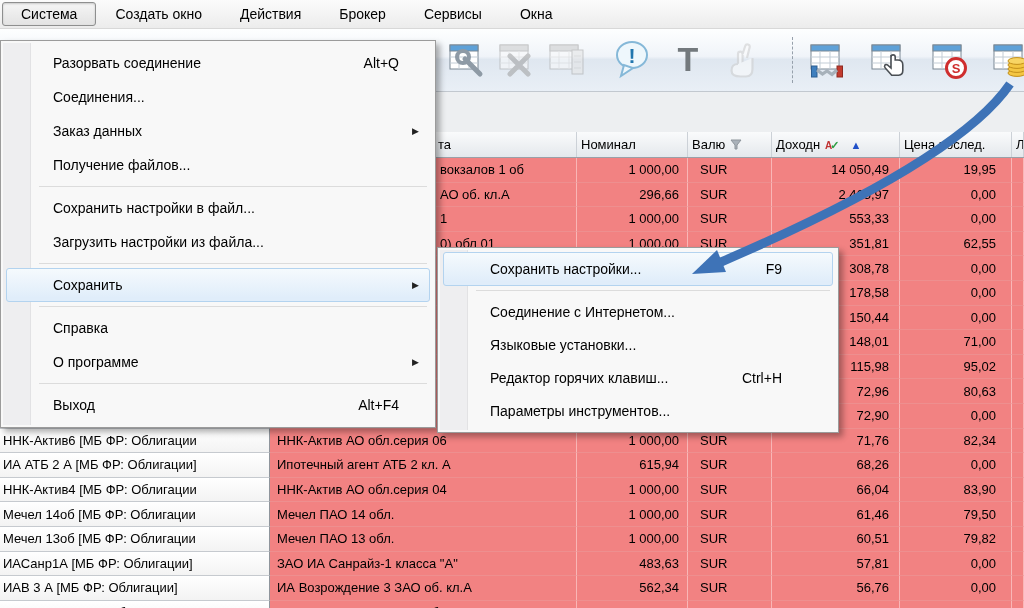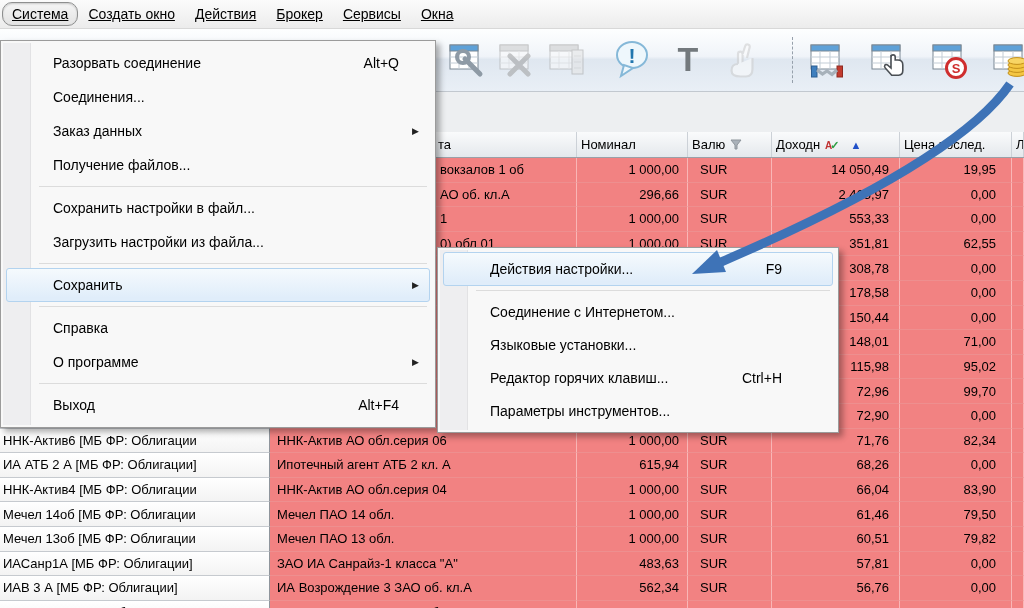--- a/index.html
+++ b/index.html
@@ -3,21 +3,21 @@
 <meta charset="utf-8">
 <style>
   html,body{margin:0;padding:0;}
   #screen{position:relative;width:1024px;height:608px;overflow:hidden;background:#eef0f2;
     font-family:"Liberation Sans",sans-serif;color:#000;-webkit-font-smoothing:antialiased;}
 
   
   .menubar{position:absolute;top:0;left:0;right:0;height:28px;z-index:3;
     background:linear-gradient(#fbfbfb,#ececec);border-bottom:1px solid #d8d8d8;
     display:flex;align-items:center;padding-left:2px;font-size:14px;}
-  .menubar-item{padding:3px 9px;border:1px solid transparent;border-radius:10px;white-space:nowrap;text-decoration:underline;}
+  .menubar-item{padding:3px 18px;border:1px solid transparent;border-radius:3px;white-space:nowrap;}
   .menubar-item.pressed{border-color:#8e8f8f;background:linear-gradient(#f5f5f5,#e3e3e3);
     box-shadow:inset 0 1px 2px rgba(0,0,0,.18);}
 
   
   .toolbar{position:absolute;top:28px;left:0;right:0;height:63px;z-index:2;
     background:linear-gradient(#feffff 0%,#f0f4f9 45%,#dfe7f0 50%,#e9eff6 100%);
     border-bottom:1px solid #c2c8cf;display:flex;align-items:center;padding-left:444px;}
   .tb-group{display:flex;align-items:center;}
   .tb-group.g1{gap:4px;} .tb-group.g2{gap:9px;} .tb-group.g3{gap:15px;}
   .tb-btn{width:46px;height:50px;display:flex;align-items:center;justify-content:center;}
@@ -185,21 +185,21 @@
           <div class="td pink num c-yld">115,98</div>
           <div class="td pink num c-prc">95,02</div>
           <div class="td pink"></div>
         </div>
         <div class="trow">
           <div class="td code"></div>
           <div class="td pink name"></div>
           <div class="td pink num c-nom"></div>
           <div class="td pink cur"></div>
           <div class="td pink num c-yld">72,96</div>
-          <div class="td pink num c-prc">99,70</div>
+          <div class="td pink num c-prc">80,63</div>
           <div class="td pink"></div>
         </div>
         <div class="trow">
           <div class="td code">Мечел 16об [МБ ФР: Облигации</div>
           <div class="td pink name">Мечел ПАО 16 обл.</div>
           <div class="td pink num c-nom"></div>
           <div class="td pink cur"></div>
           <div class="td pink num c-yld">72,90</div>
           <div class="td pink num c-prc">0,00</div>
           <div class="td pink"></div>
@@ -424,21 +424,21 @@
       </div>
       <div class="menu-sep"></div>
       <div class="menu-item">
         <span>Выход</span>
         <span class="shortcut">Alt+F4</span>
       </div>
     </div>
 
   <div class="menu" id="settings-submenu">
       <div class="menu-item highlighted">
-        <span>Действия настройки...</span>
+        <span>Сохранить настройки...</span>
         <span class="shortcut">F9</span>
       </div>
       <div class="menu-sep"></div>
       <div class="menu-item">
         <span>Соединение с Интернетом...</span>
       </div>
       <div class="menu-item">
         <span>Языковые установки...</span>
       </div>
       <div class="menu-item">

